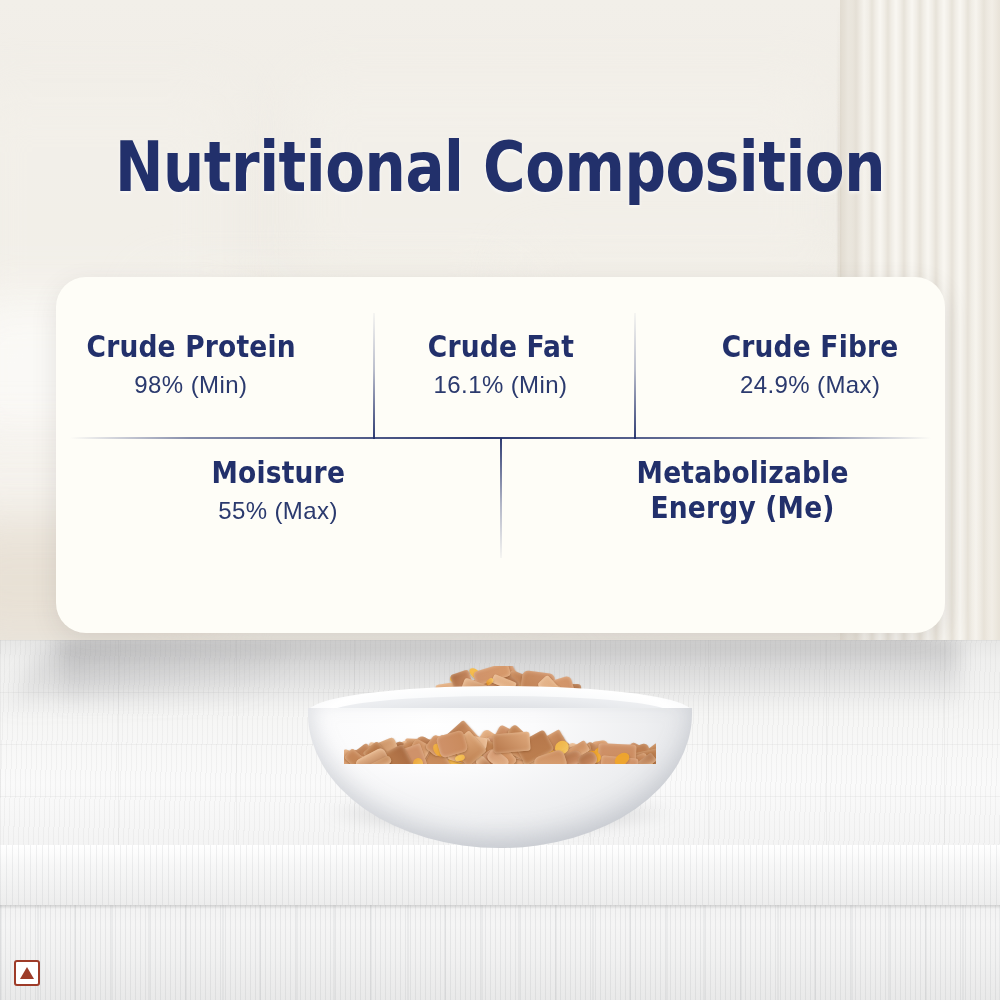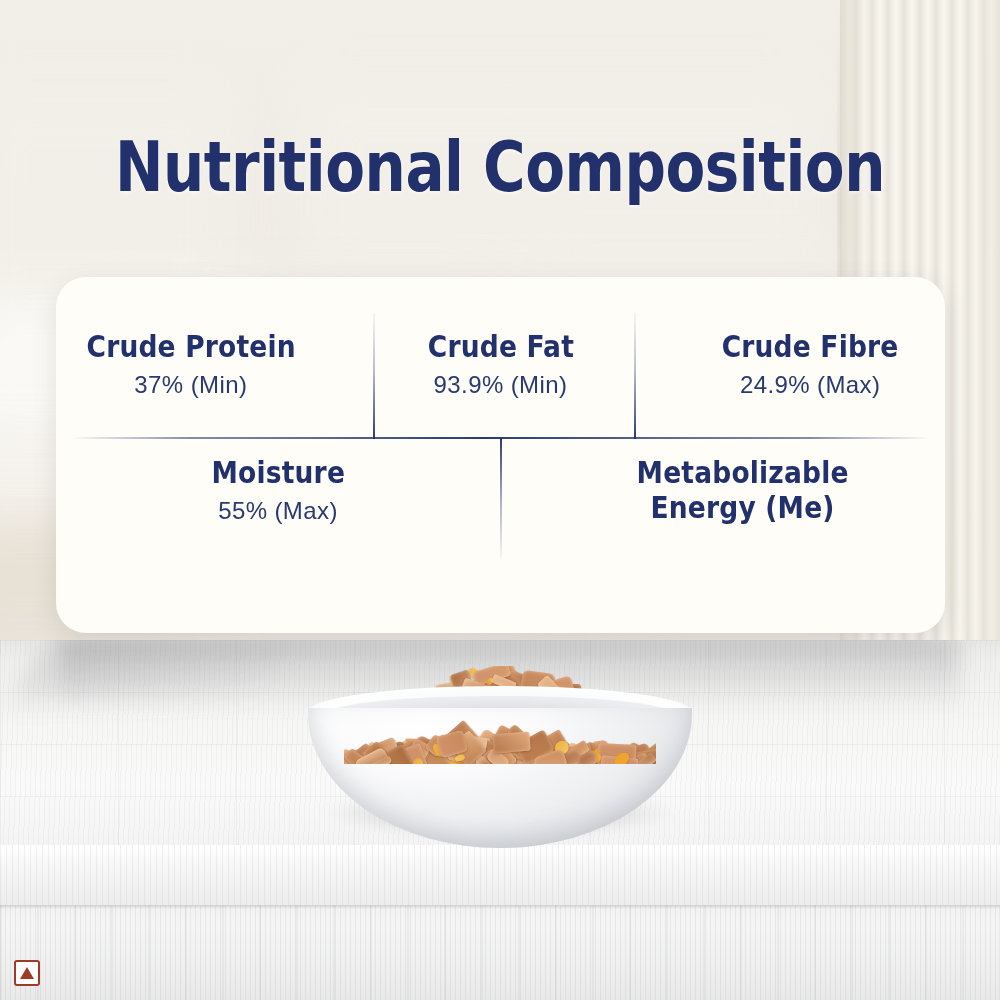--- a/index.html
+++ b/index.html
@@ -670,25 +670,25 @@
       </div>
   </div>
 
   <div class="title">Nutritional Composition</div>
 
   <div class="card">
 
     <div class="row row-top">
       <div class="cell">
         <div class="cell-label">Crude Protein</div>
-        <div class="cell-value">37% (Min)</div>
+        <div class="cell-value">98% (Min)</div>
       </div>
       <div class="cell">
         <div class="cell-label">Crude Fat</div>
-        <div class="cell-value">93.9% (Min)</div>
+        <div class="cell-value">16.1% (Min)</div>
       </div>
       <div class="cell">
         <div class="cell-label">Crude Fibre</div>
         <div class="cell-value">24.9% (Max)</div>
       </div>
     </div>
 
     <div class="vdiv fade-down" style="left:317px; top:36px; height:126px;"></div>
     <div class="vdiv fade-down" style="left:578px; top:36px; height:126px;"></div>
     <div class="hdiv"></div>

